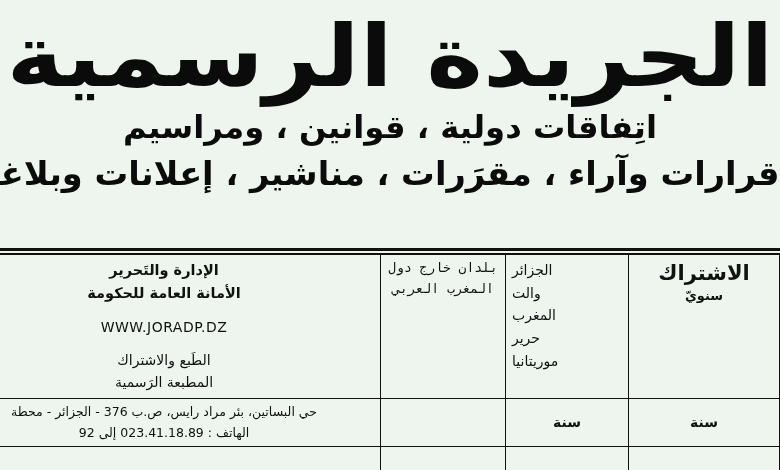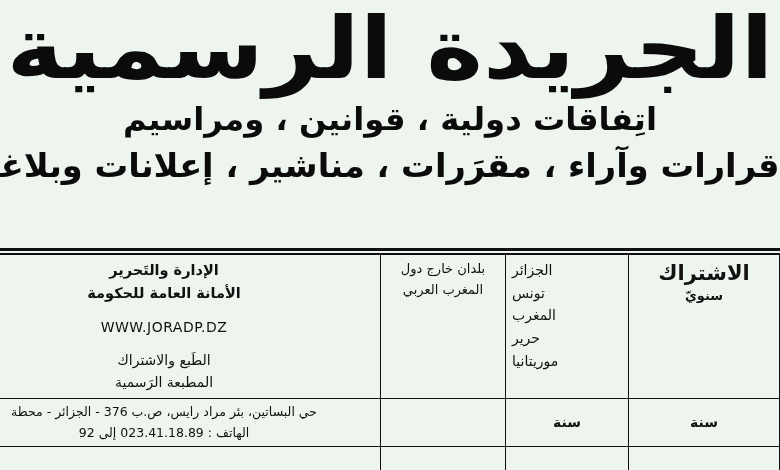--- a/index.html
+++ b/index.html
@@ -23,21 +23,21 @@
     background: #eef5ee;
     box-sizing: border-box;
   }
 
   
   .masthead {
     position: relative;
     width: 780px;
     height: 248px;
     box-sizing: border-box;
-    padding: 4px 8px;
+    padding: 12px 8px;
     text-align: center;
     overflow: hidden;
   }
 
   .title-main {
     margin: 0;
     padding-top: 2px;
     font-family: "DejaVu Sans", sans-serif;
     font-size: 86px;
     line-height: 0.98;
@@ -128,21 +128,21 @@
     padding-top: 8px;
   }
   .country-list span { display: block; }
 
   .maghreb {
     font-size: 13px;
     line-height: 1.6;
     text-align: center;
     padding-top: 40px;
   }
-  .maghreb span { display: block; }
+  .maghreb span { display: block; font-family: Liberation Mono, monospace; }
 
   .admin {
     text-align: center;
     font-size: 14px;
     line-height: 1.6;
     padding-top: 6px;
   }
   .admin .b {
     font-weight: 700;
     font-size: 14.5px;
@@ -196,21 +196,21 @@
   <table class="info-table">
     <tbody>
       <tr>
         <td class="col-sub sub-title cell-center" rowspan="1">
           <span>الاشتراك</span>
           <span class="sm">سنويّ</span>
         </td>
 
         <td class="col-countries country-list">
           <span>الجزائر</span>
-          <span>تونس</span>
+          <span>والت</span>
           <span>المغرب</span>
           <span>حرير</span>
           <span>موريتانيا</span>
         </td>
 
         <td class="col-maghreb maghreb">
           <span>بلدان خارج دول</span>
           <span>المغرب العربي</span>
         </td>
 

